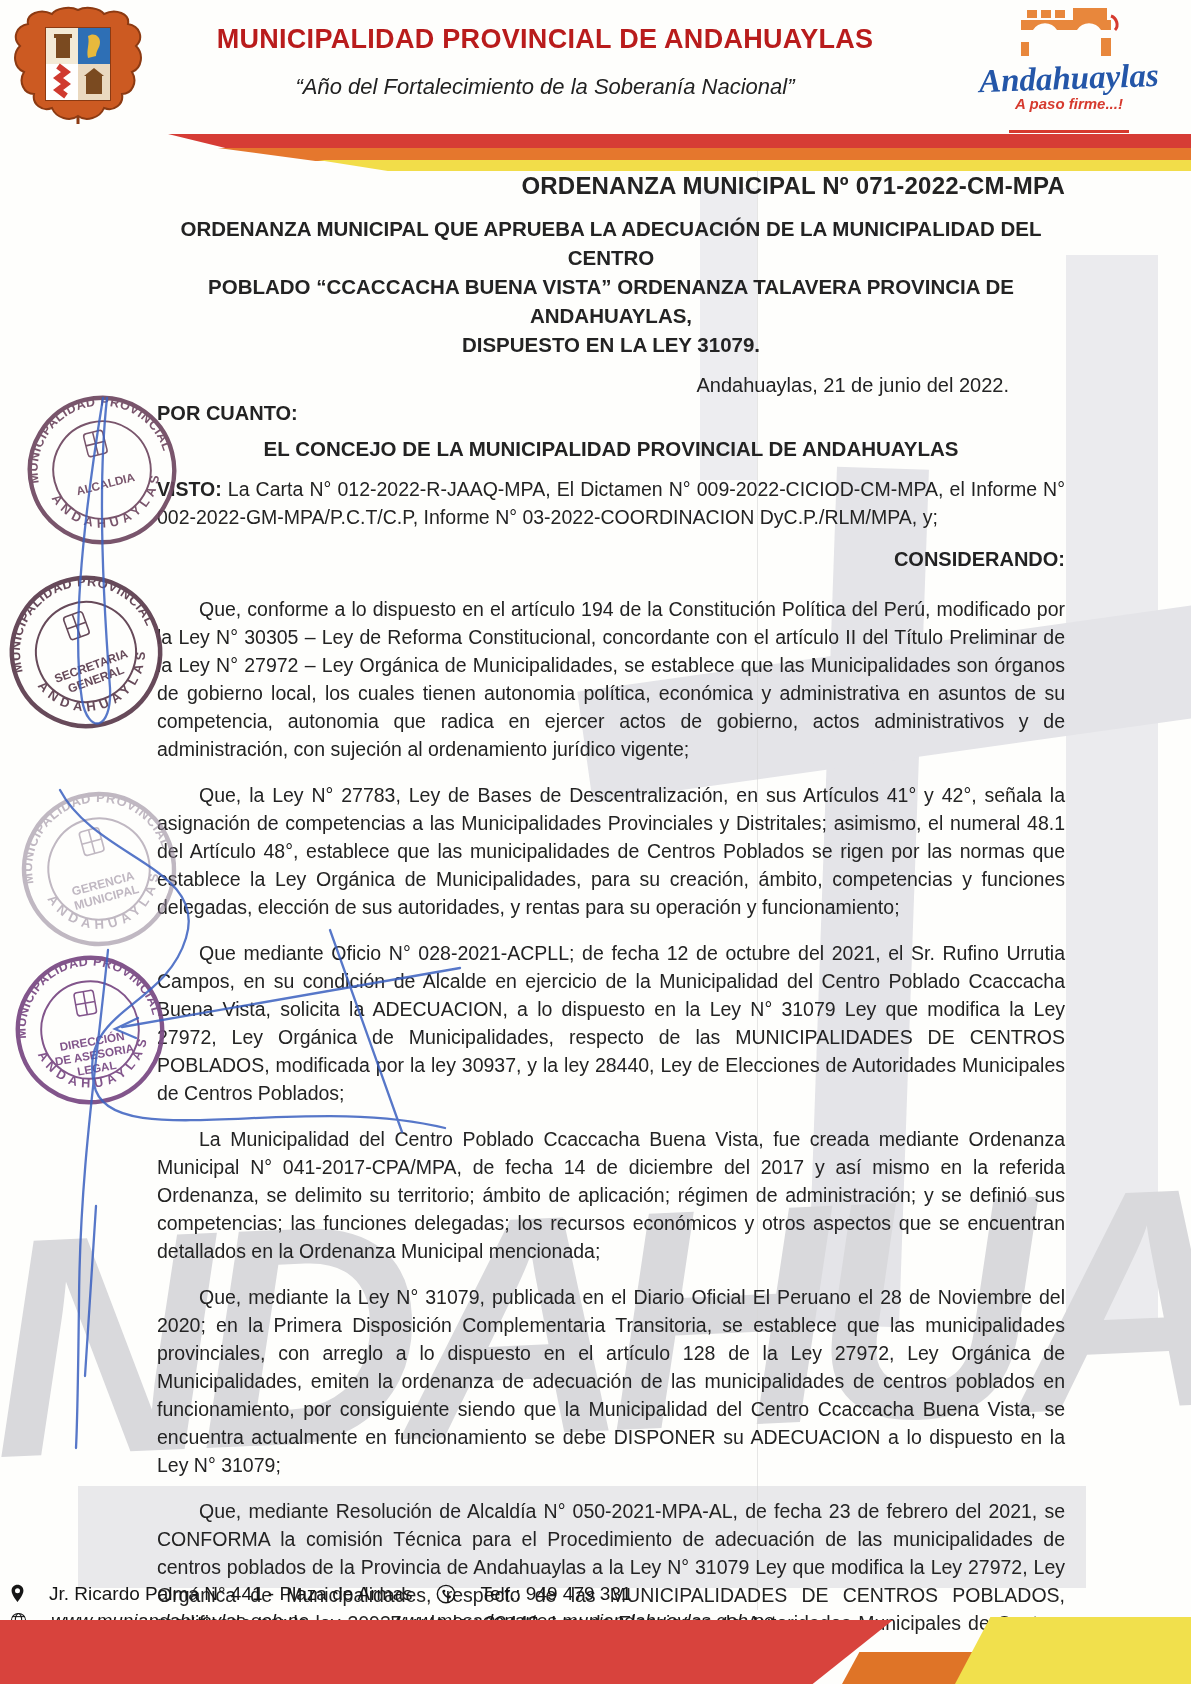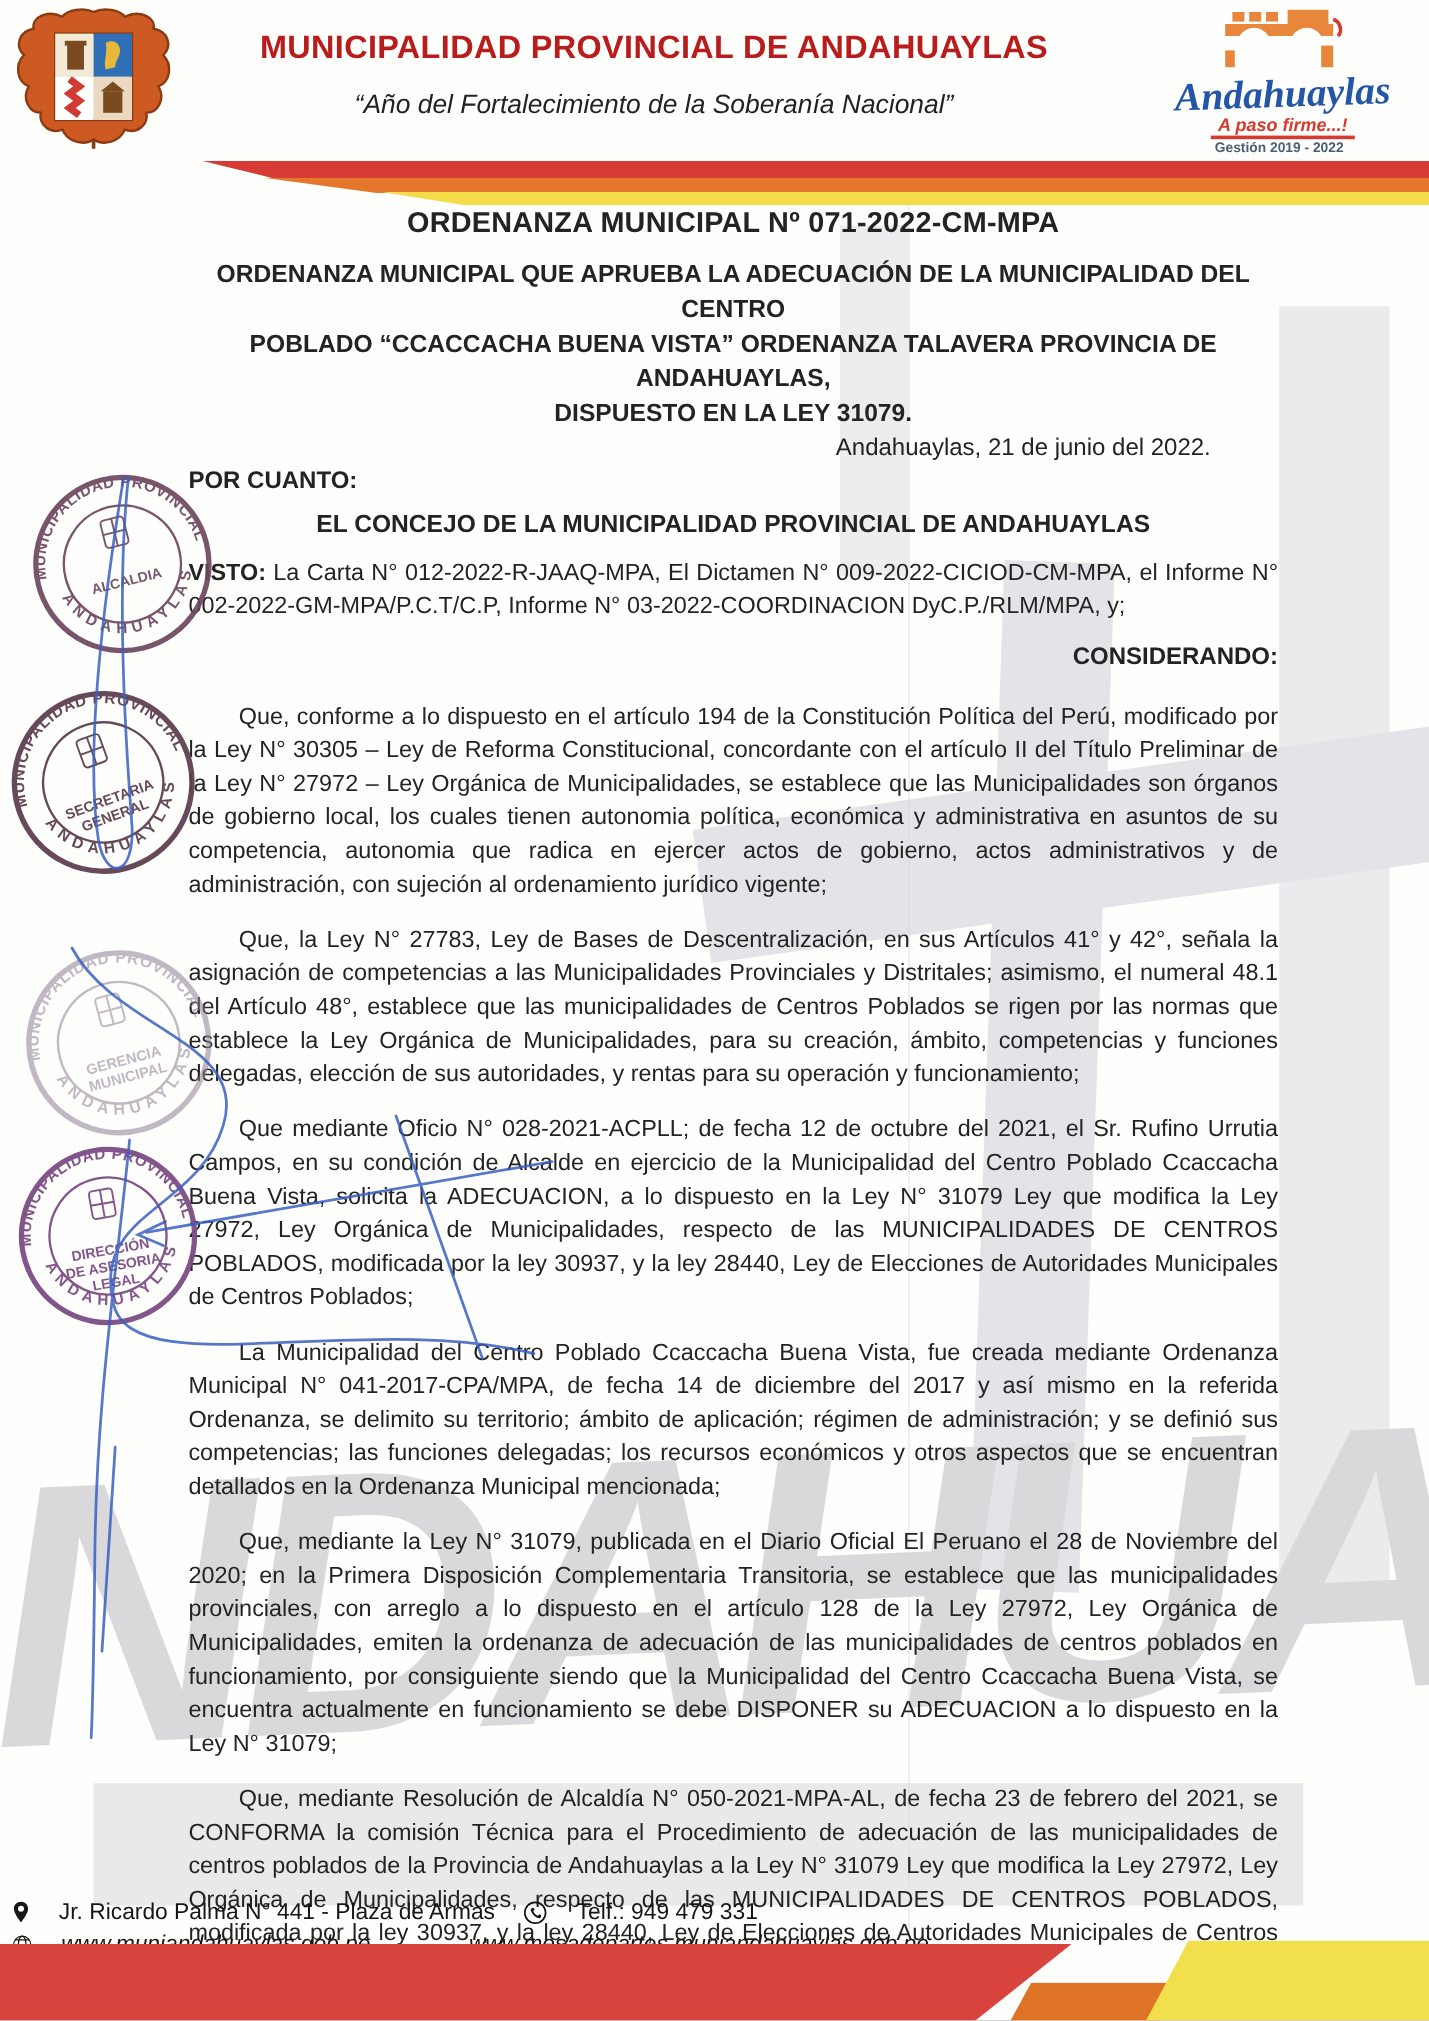--- a/index.html
+++ b/index.html
@@ -35,36 +35,36 @@
     left:160px; top:74px; width:770px; text-align:center;
     font-size:22px; font-style:italic; color:#222;
   }
   .logo-box { left:948px; top:8px; width:242px; text-align:center; }
   .logo-name {
     font-family:"Liberation Serif", serif; font-style:italic; font-weight:bold;
     font-size:33px; color:#2456a8; transform:rotate(-2deg); display:inline-block; line-height:1;
   }
   .logo-tagline {
     display:inline-block; font-size:15px; font-weight:bold; font-style:italic;
-    color:#d63a2e; border-bottom:3px solid #d63a2e; padding:0 6px 0;
+    color:#d63a2e; border-bottom:3px solid #d63a2e; padding:0 6px 18px;
   }
   .logo-period { font-size:11.5px; font-weight:bold; color:#4a5f75; margin-top:2px; padding-right:6px; }
 
   .stripe { position:absolute; z-index:2; }
   .s-red    { left:168px; top:134px; width:1023px; height:15px; background:#d63c35; clip-path:polygon(0 0,100% 0,100% 100%,6% 100%); }
   .s-orange { left:218px; top:148px; width:973px;  height:13px; background:#e5772d; clip-path:polygon(0 0,100% 0,100% 100%,10% 100%); }
   .s-yellow { left:318px; top:160px; width:873px;  height:11px; background:#f2dd49; clip-path:polygon(0 0,100% 0,100% 100%,8% 100%); }
 
   
   .doc {
     position:absolute; z-index:2; left:157px; top:172px; width:908px;
     font-size:19.5px; line-height:28px; color:#232323;
   }
-  .doc-number { text-align:center; font-size:24px; font-weight:bold; margin-bottom:14px; letter-spacing:.2px; }
-  .subject { text-align:center; font-weight:bold; font-size:20.5px; line-height:29px; }
+  .doc-number { text-align:right; font-size:24px; font-weight:bold; margin-bottom:14px; letter-spacing:.2px; }
+  .subject { text-align:center; font-weight:bold; font-size:20.5px; line-height:29px; margin-bottom:12px; }
   .dateline { text-align:right; padding-right:56px; font-size:20px; }
   .label-bold { font-weight:bold; font-size:20px; margin-bottom:8px; }
   .council { text-align:center; font-weight:bold; font-size:20.5px; margin-bottom:12px; }
   .visto { text-align:justify; margin-bottom:14px; }
   .considerando { font-weight:bold; font-size:20px; margin-bottom:22px;text-align:right; }
   .para { text-align:justify; text-indent:42px; margin-bottom:18px; }
 
   
   .stamp { position:absolute; z-index:3; }
   .stamp svg { display:block; }

